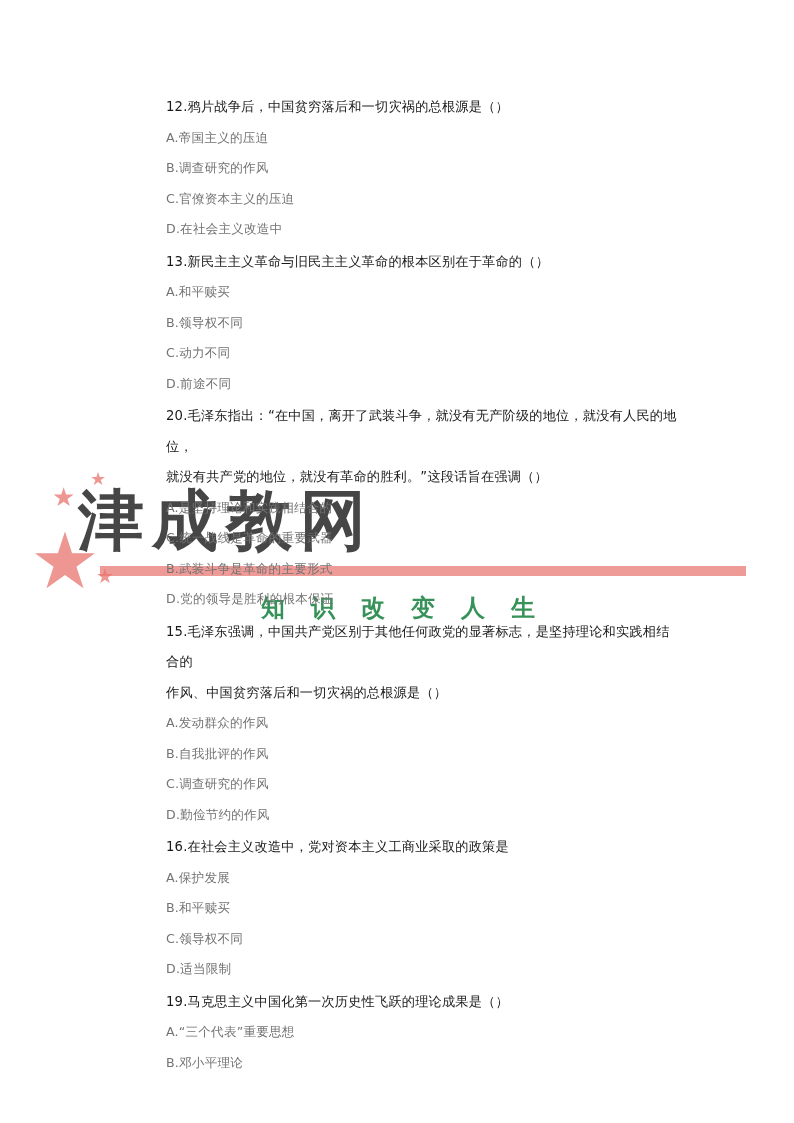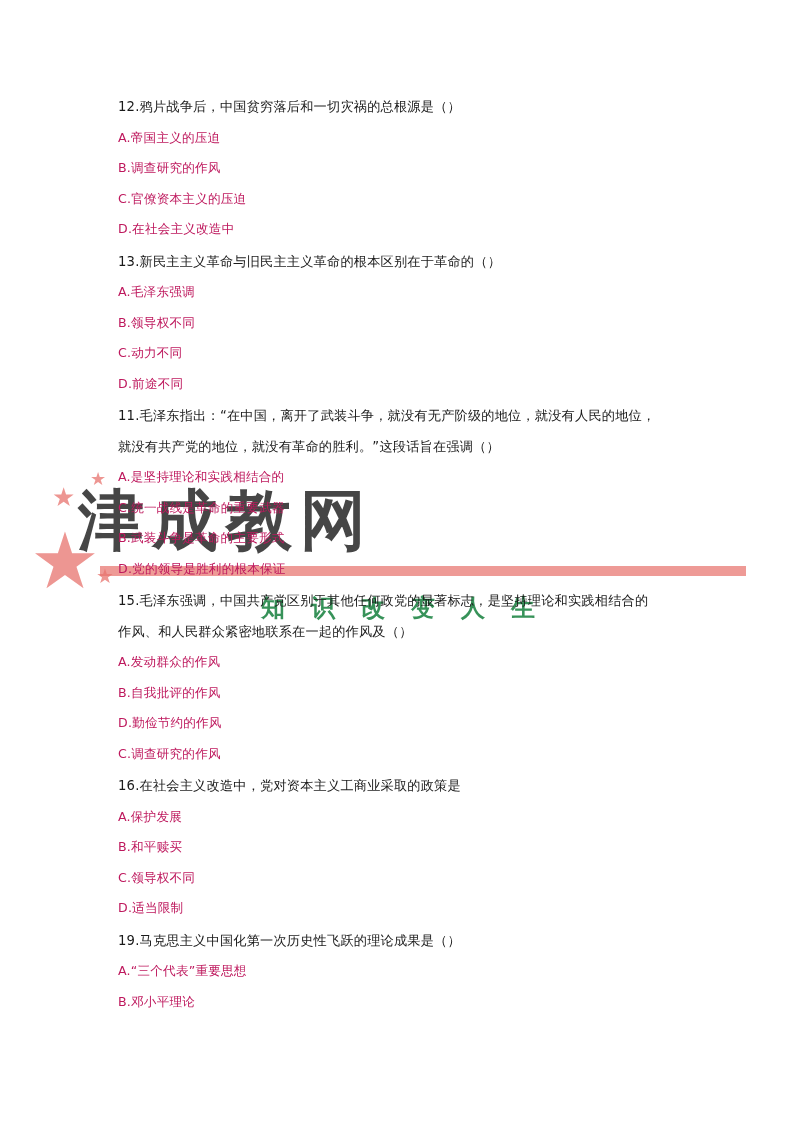--- a/index.html
+++ b/index.html
@@ -19,34 +19,35 @@
     box-sizing: border-box;
   }
   .content {
     position: absolute;
     left: 118px;
     top: 92px;
     width: 560px;
   }
   .q-block {
     margin-bottom: 2px;
+    margin-left: 48px;
   }
   .q-line {
     font-size: 13.2px;
     color: #1a1a1a;
     line-height: 30.5px;
     letter-spacing: 0.2px;
     white-space: nowrap;
   }
   .q-line.wrap {
     white-space: normal;
   }
   .opt-line {
     font-size: 12.6px;
-    color: #be185d;
+    color: #737373;
     line-height: 30.5px;
     letter-spacing: 0.2px;
     white-space: nowrap;
   }
   
   .watermark {
     position: absolute;
     left: 0;
     top: 470px;
     width: 794px;
@@ -114,42 +115,42 @@
     <div class="q-block">
       <div class="q-line">12.鸦片战争后，中国贫穷落后和一切灾祸的总根源是（）</div>
       <div class="opt-line">A.帝国主义的压迫</div>
       <div class="opt-line">B.调查研究的作风</div>
       <div class="opt-line">C.官僚资本主义的压迫</div>
       <div class="opt-line">D.在社会主义改造中</div>
     </div>
 
     <div class="q-block">
       <div class="q-line">13.新民主主义革命与旧民主主义革命的根本区别在于革命的（）</div>
-      <div class="opt-line">A.毛泽东强调</div>
+      <div class="opt-line">A.和平赎买</div>
       <div class="opt-line">B.领导权不同</div>
       <div class="opt-line">C.动力不同</div>
       <div class="opt-line">D.前途不同</div>
     </div>
 
     <div class="q-block">
-      <div class="q-line wrap">11.毛泽东指出：“在中国，离开了武装斗争，就没有无产阶级的地位，就没有人民的地位，</div>
+      <div class="q-line wrap">20.毛泽东指出：“在中国，离开了武装斗争，就没有无产阶级的地位，就没有人民的地位，</div>
       <div class="q-line wrap">就没有共产党的地位，就没有革命的胜利。”这段话旨在强调（）</div>
       <div class="opt-line">A.是坚持理论和实践相结合的</div>
       <div class="opt-line">C.统一战线是革命的重要武器</div>
       <div class="opt-line">B.武装斗争是革命的主要形式</div>
       <div class="opt-line">D.党的领导是胜利的根本保证</div>
     </div>
 
     <div class="q-block">
       <div class="q-line wrap">15.毛泽东强调，中国共产党区别于其他任何政党的显著标志，是坚持理论和实践相结合的</div>
-      <div class="q-line wrap">作风、和人民群众紧密地联系在一起的作风及（）</div>
+      <div class="q-line wrap">作风、中国贫穷落后和一切灾祸的总根源是（）</div>
       <div class="opt-line">A.发动群众的作风</div>
       <div class="opt-line">B.自我批评的作风</div>
+      <div class="opt-line">C.调查研究的作风</div>
       <div class="opt-line">D.勤俭节约的作风</div>
-      <div class="opt-line">C.调查研究的作风</div>
     </div>
 
     <div class="q-block">
       <div class="q-line">16.在社会主义改造中，党对资本主义工商业采取的政策是</div>
       <div class="opt-line">A.保护发展</div>
       <div class="opt-line">B.和平赎买</div>
       <div class="opt-line">C.领导权不同</div>
       <div class="opt-line">D.适当限制</div>
     </div>
 

